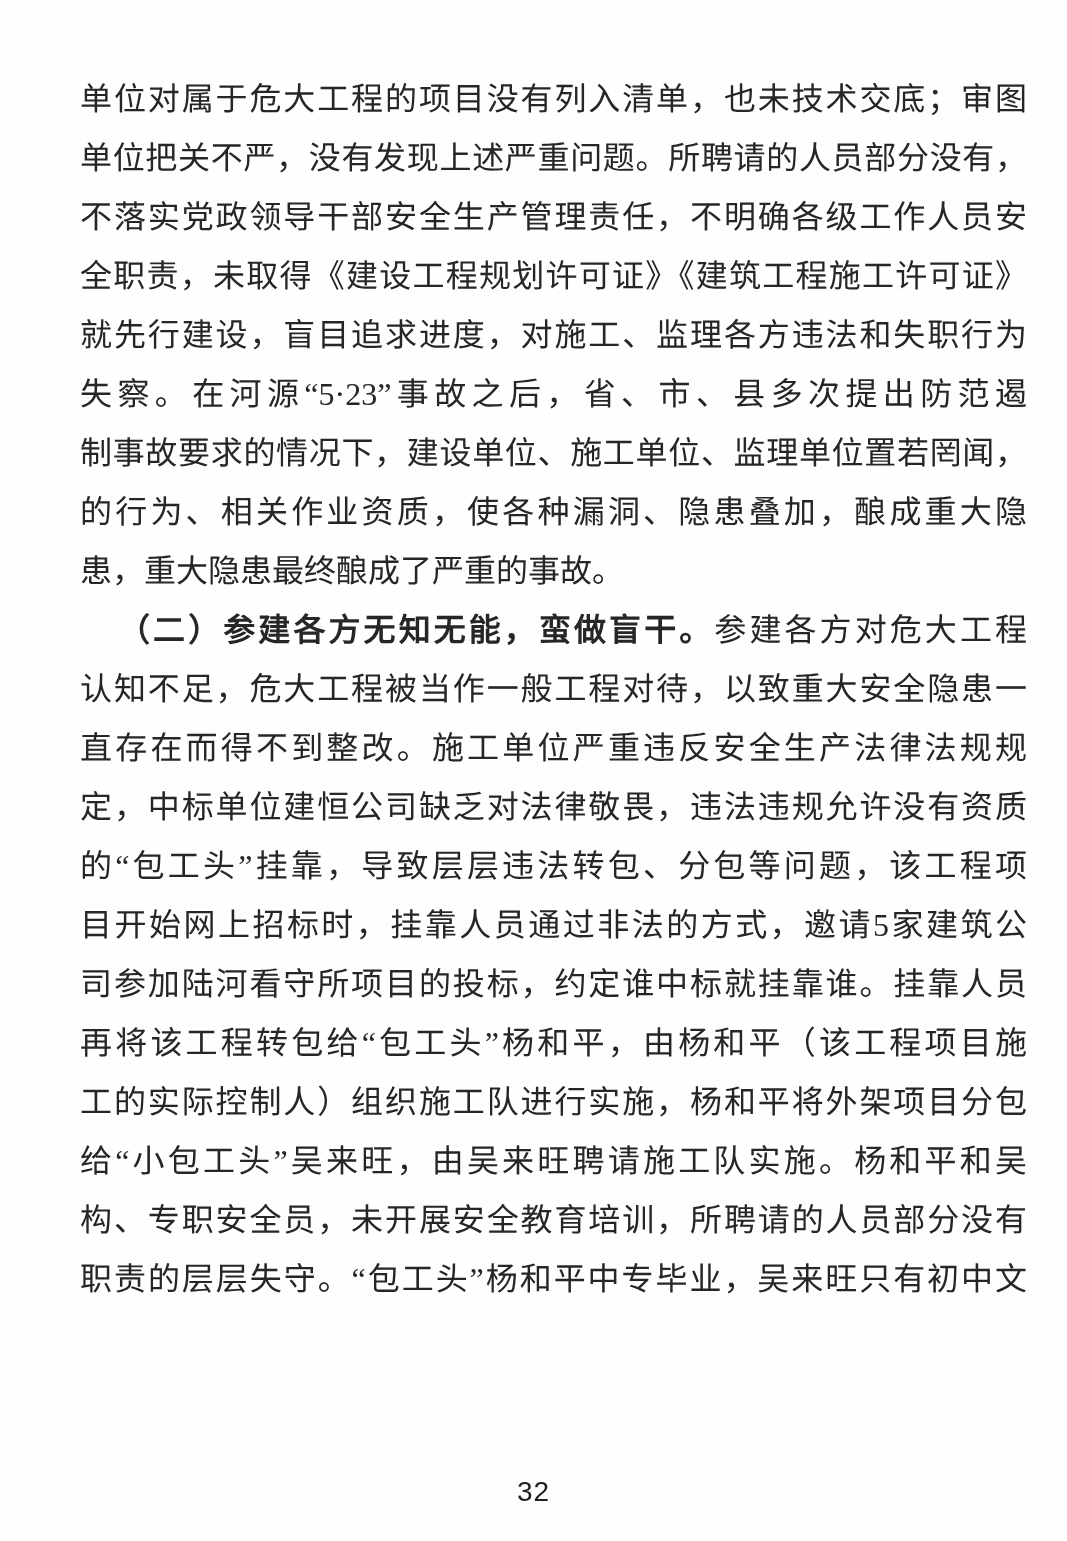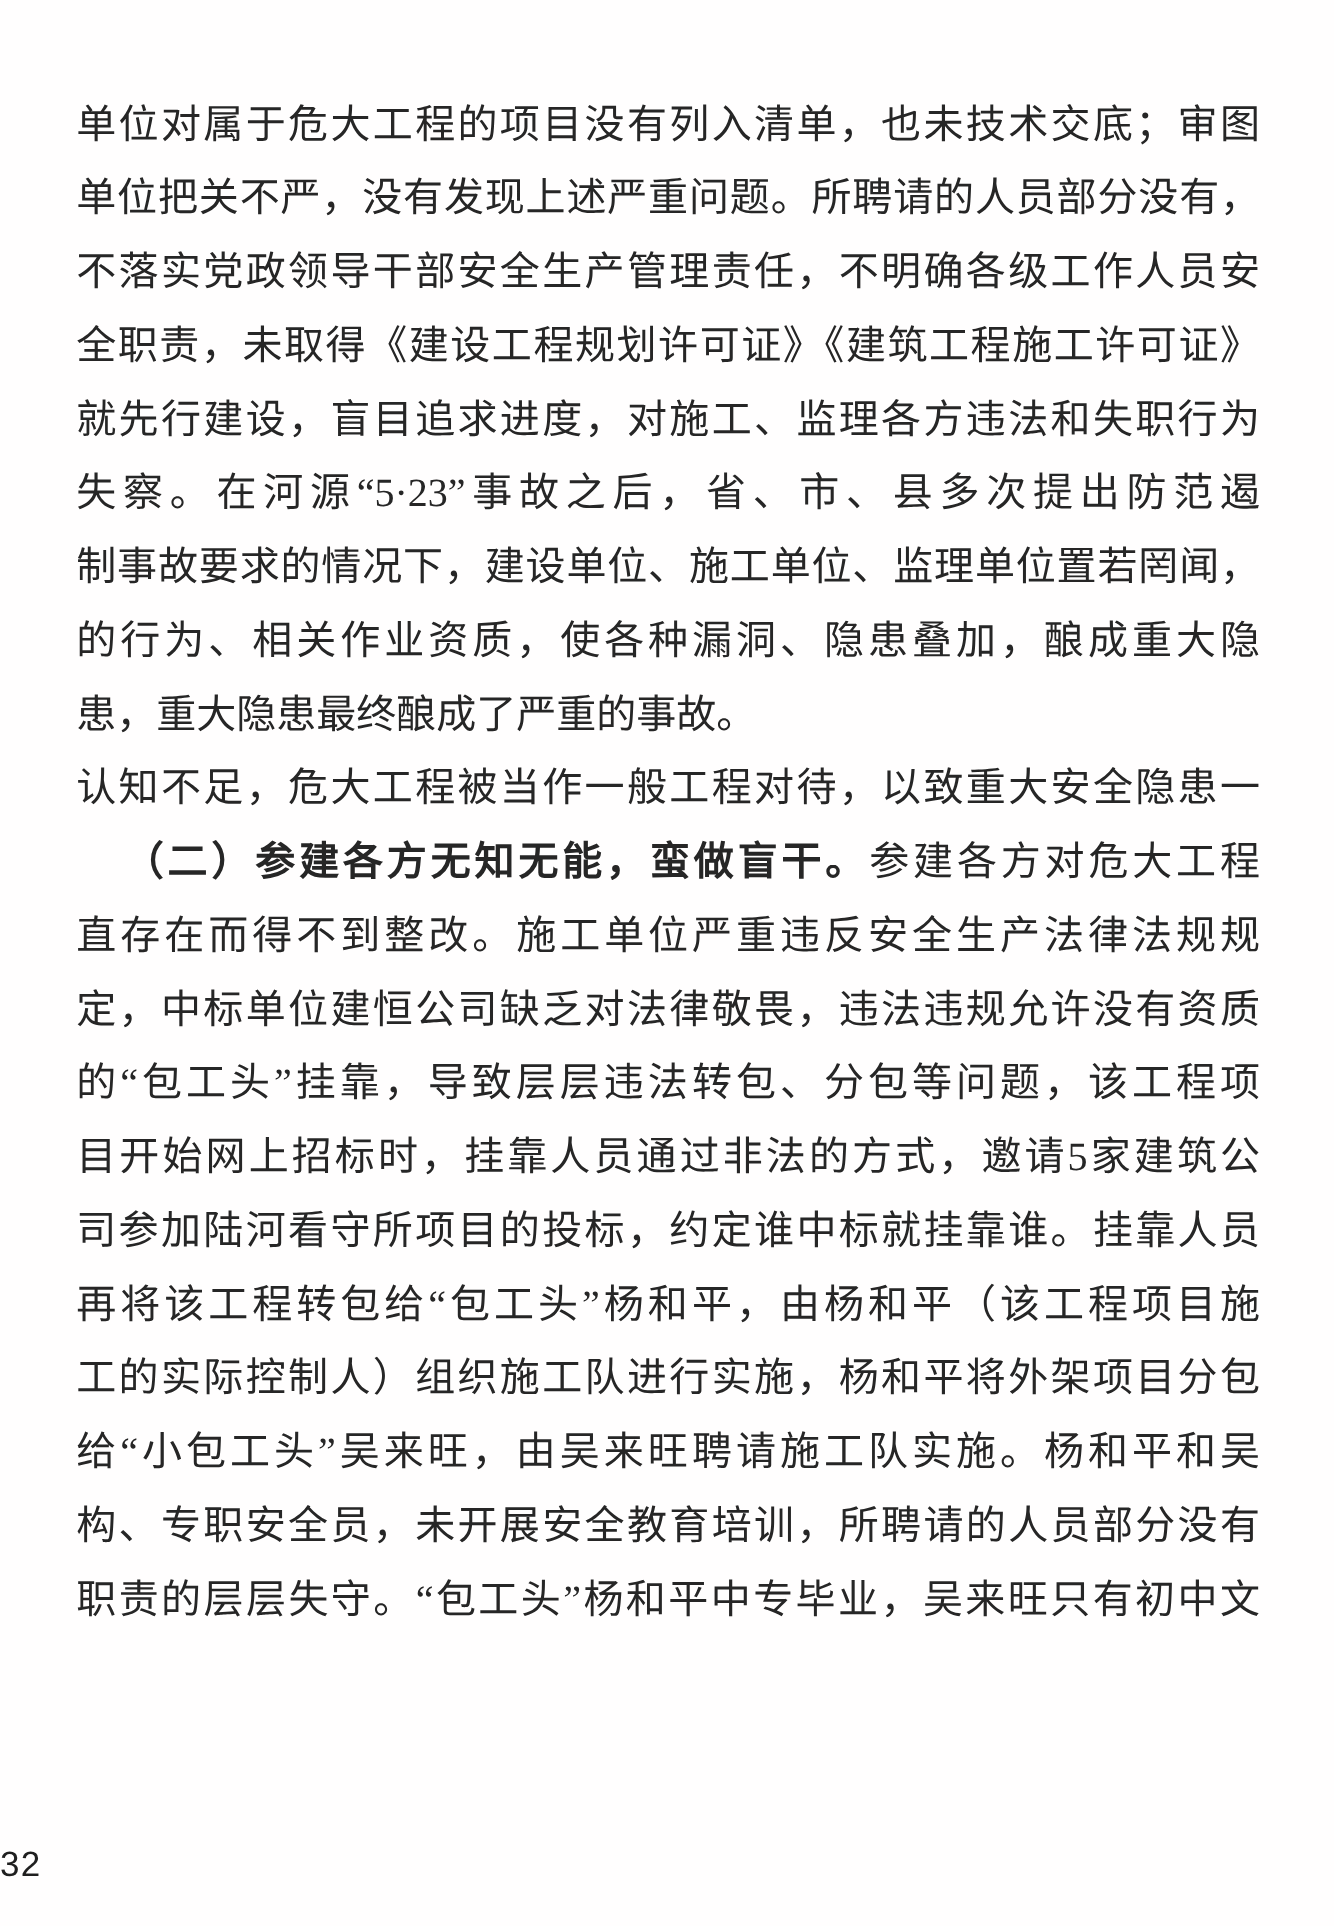--- a/index.html
+++ b/index.html
@@ -10,21 +10,21 @@
   .page {
     position: relative;
     width: 1067px;
     height: 1541px;
     background: #fffefe;
     overflow: hidden;
     font-family: "Liberation Serif", "DejaVu Serif", serif;
   }
   .text-block {
     position: absolute;
-    left: 61px;
+    left: 80px;
     top: 70px;
     width: 947px;
   }
   .line {
     height: 59px;
     line-height: 59px;
     font-size: 32px;
     color: #262626;
     text-align: justify;
     text-align-last: justify;
@@ -40,20 +40,21 @@
     padding-left: 38px;
   }
   .line b {
     font-weight: bold;
   }
   .footer {
     position: absolute;
     left: 0;
     top: 1476px;
     width: 100%;
+    text-align: center;
   }
   .page-number {
     font-family: "Liberation Sans", "DejaVu Sans", sans-serif;
     font-size: 28px;
     color: #1f1f1f;
     letter-spacing: 1px;
   }
 </style>
 </head>
 <body>
@@ -62,22 +63,22 @@
   <div class="text-block">
       <div class="line"><span>单位对属于危大工程的项目没有列入清单，也未技术交底；审图</span></div>
       <div class="line"><span>单位把关不严，没有发现上述严重问题。所聘请的人员部分没有，</span></div>
       <div class="line"><span>不落实党政领导干部安全生产管理责任，不明确各级工作人员安</span></div>
       <div class="line"><span>全职责，未取得《建设工程规划许可证》《建筑工程施工许可证》</span></div>
       <div class="line"><span>就先行建设，盲目追求进度，对施工、监理各方违法和失职行为</span></div>
       <div class="line"><span>失察。在河源“5·23”事故之后，省、市、县多次提出防范遏</span></div>
       <div class="line"><span>制事故要求的情况下，建设单位、施工单位、监理单位置若罔闻，</span></div>
       <div class="line"><span>的行为、相关作业资质，使各种漏洞、隐患叠加，酿成重大隐</span></div>
       <div class="line para-end"><span>患，重大隐患最终酿成了严重的事故。</span></div>
+      <div class="line indent"><b>（二）参建各方无知无能，蛮做盲干。</b><span>参建各方对危大工程</span></div>
       <div class="line"><span>认知不足，危大工程被当作一般工程对待，以致重大安全隐患一</span></div>
-      <div class="line indent"><b>（二）参建各方无知无能，蛮做盲干。</b><span>参建各方对危大工程</span></div>
       <div class="line"><span>直存在而得不到整改。施工单位严重违反安全生产法律法规规</span></div>
       <div class="line"><span>定，中标单位建恒公司缺乏对法律敬畏，违法违规允许没有资质</span></div>
       <div class="line"><span>的“包工头”挂靠，导致层层违法转包、分包等问题，该工程项</span></div>
       <div class="line"><span>目开始网上招标时，挂靠人员通过非法的方式，邀请5家建筑公</span></div>
       <div class="line"><span>司参加陆河看守所项目的投标，约定谁中标就挂靠谁。挂靠人员</span></div>
       <div class="line"><span>再将该工程转包给“包工头”杨和平，由杨和平（该工程项目施</span></div>
       <div class="line"><span>工的实际控制人）组织施工队进行实施，杨和平将外架项目分包</span></div>
       <div class="line"><span>给“小包工头”吴来旺，由吴来旺聘请施工队实施。杨和平和吴</span></div>
       <div class="line"><span>构、专职安全员，未开展安全教育培训，所聘请的人员部分没有</span></div>
       <div class="line"><span>职责的层层失守。“包工头”杨和平中专毕业，吴来旺只有初中文</span></div>

